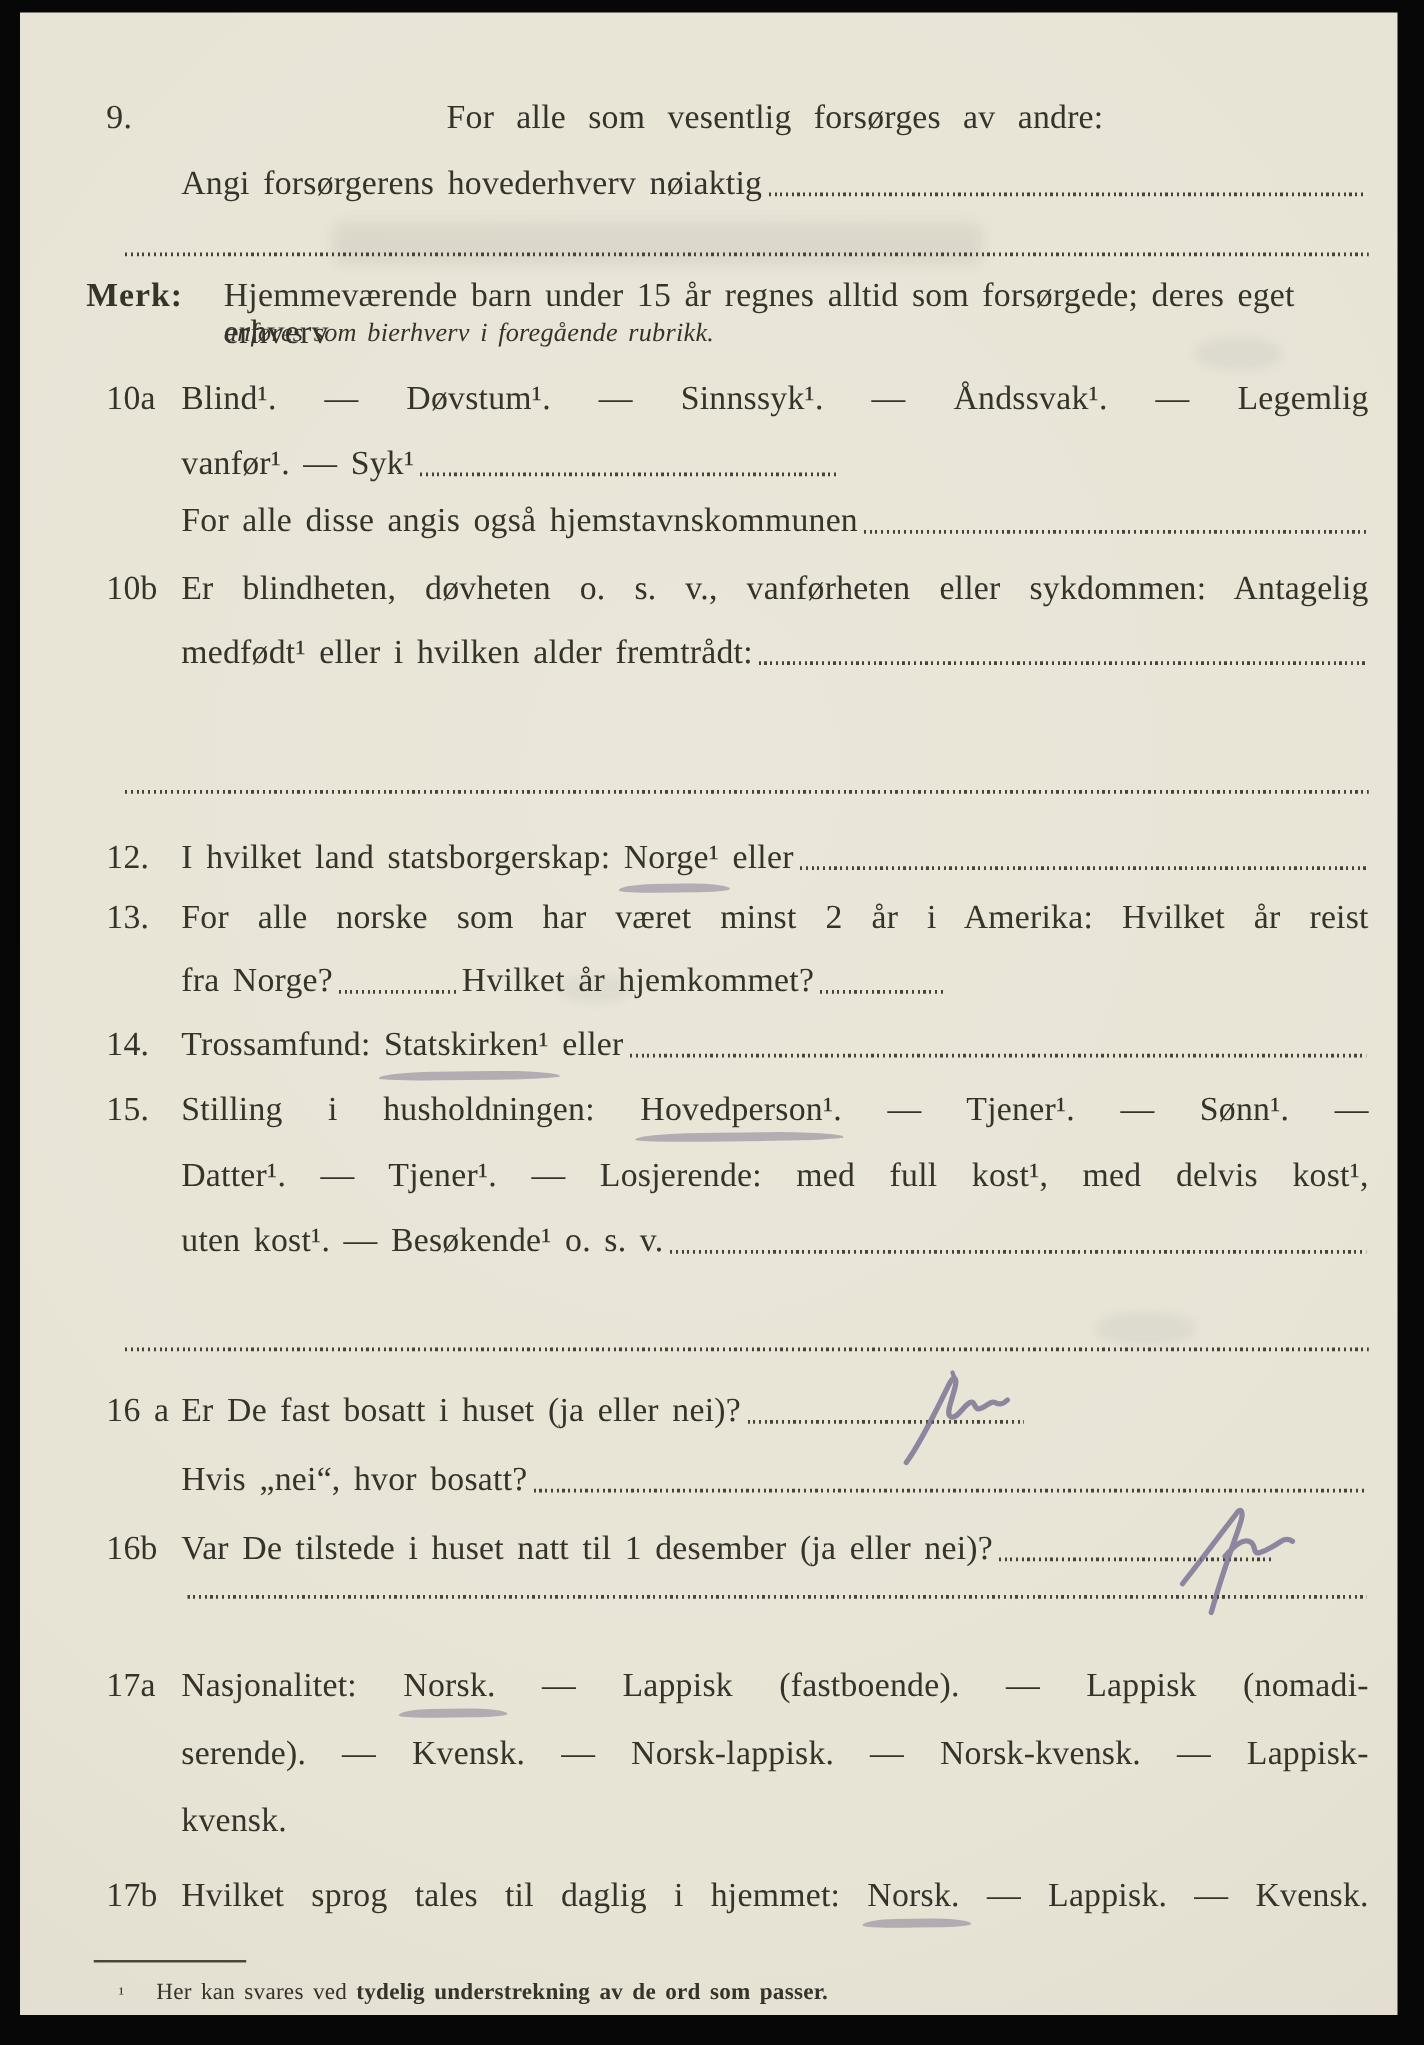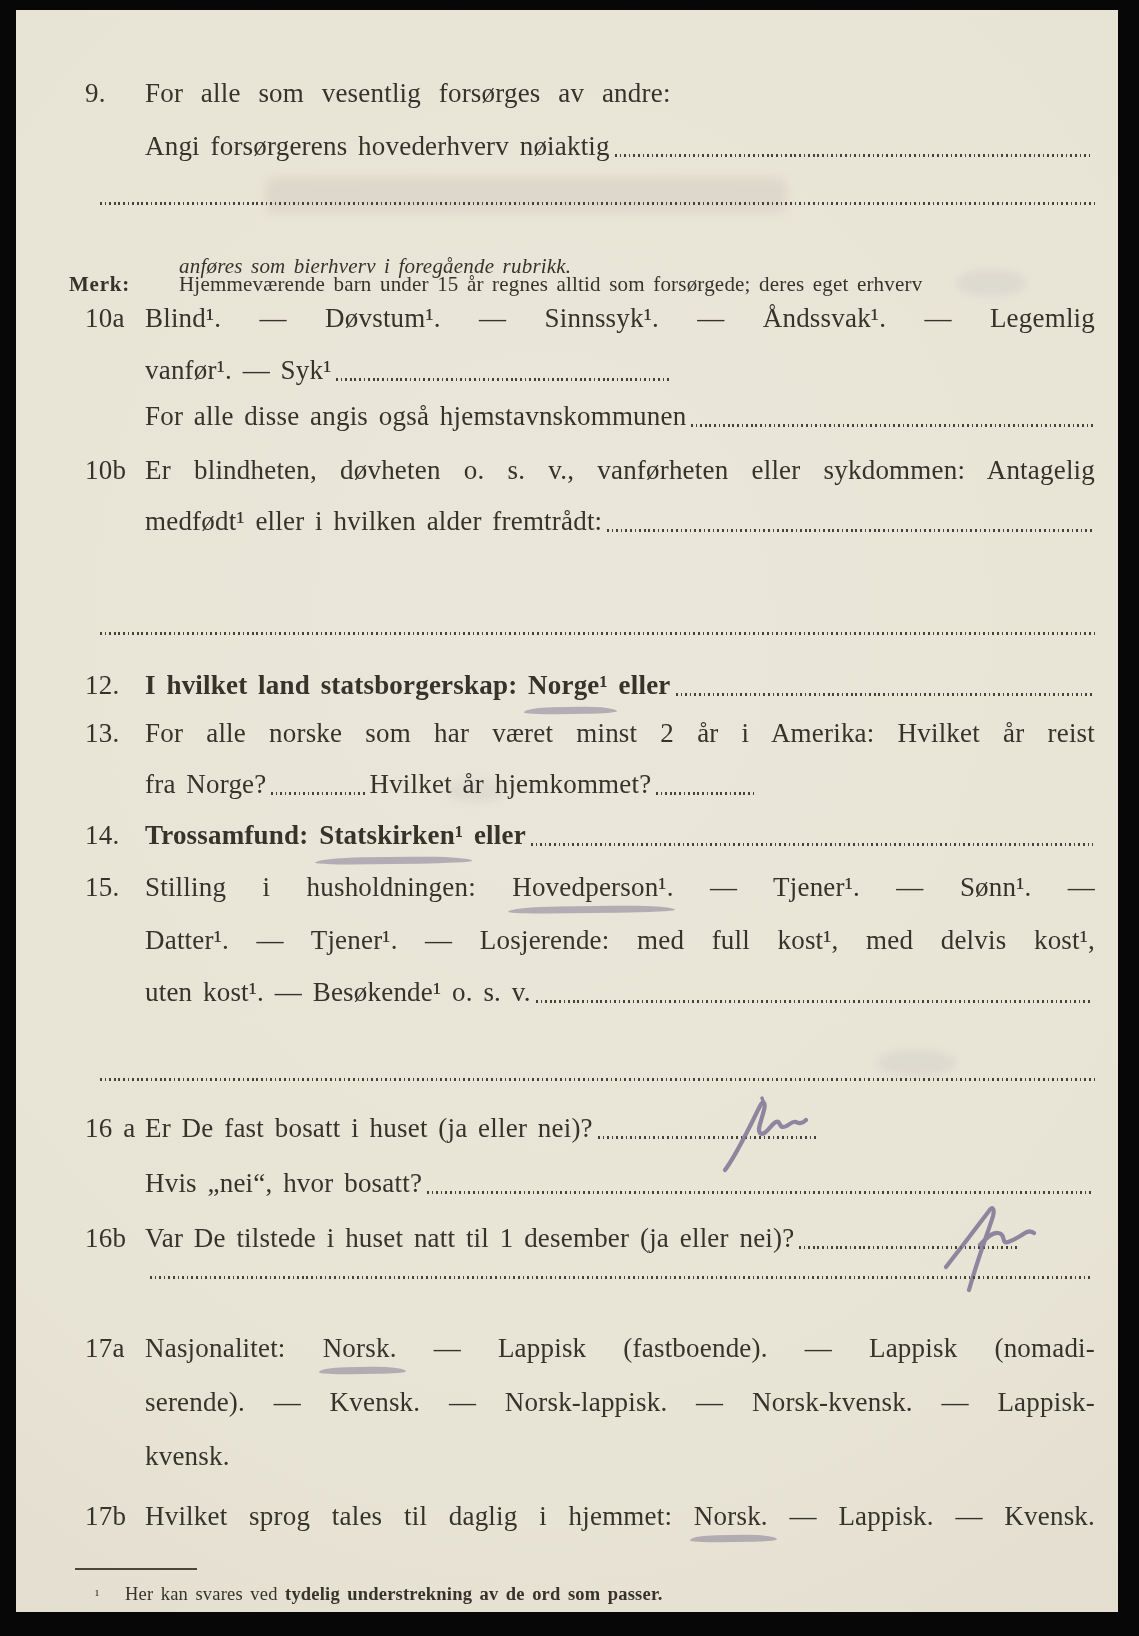--- a/index.html
+++ b/index.html
@@ -9,34 +9,34 @@
   #paper { position:absolute; left:16px; top:10px; width:1102px; height:1602px;
            background: radial-gradient(130% 105% at 48% 38%, #eae6d9 0%, #e7e3d5 52%, #ddd8c8 100%);
            color:#36332b; overflow:hidden; }
   .row { position:absolute; display:flex; align-items:baseline;
          font-size:27px; line-height:36px; word-spacing:.14em; letter-spacing:.2px; }
   .numrow  { left:69px;  width:1010px; }
   .controw { left:129px; width:950px; }
   .num { flex:0 0 60px; white-space:nowrap; }
   .txt { flex:1 1 auto; min-width:0; }
   .just { text-align:justify; text-align-last:justify; }
-  .txtflex { flex:1 1 auto; display:flex; align-items:baseline; min-width:0;font-weight:bold; }
+  .txtflex { flex:1 1 auto; display:flex; align-items:baseline; min-width:0; }
   .nw { white-space:pre; }
-  .ws2 { word-spacing:.40em; }
+  .ws2 { word-spacing:.40em;text-align:center; }
   .dots { flex:1 1 auto; height:3px; align-self:flex-end; margin:0 2px 7px 5px;
           background:repeating-linear-gradient(to right,#47433a 0 1.7px, transparent 1.7px 4.6px); }
   .dots.fixed { flex:0 0 auto; }
   .sep { position:absolute; left:84px; width:995px; height:3px;
          background:repeating-linear-gradient(to right,#47433a 0 1.7px, transparent 1.7px 4.6px); }
   .pu { position:relative; }
   .pu::after { content:""; position:absolute; left:-4px; right:-9px; bottom:-11px; height:7px;
                background:rgba(121,111,141,.48);
                border-radius:45% 55% 50% 50% / 100% 100% 45% 45%;
                transform:rotate(-.7deg); }
-  .merkrow { left:53px; width:1026px; font-size:21px; line-height:29px;margin-top:48px; }
+  .merkrow { left:53px; width:1026px; font-size:27px; line-height:29px; }
   .merklabel { flex:0 0 110px; font-weight:bold; letter-spacing:.8px; }
   .merkcont { left:163px; width:916px; font-size:21px; line-height:29px;font-style:italic; }
   .rule { position:absolute; left:59px; top:1558px; width:122px; height:2px; background:#4a463c; }
   .footrow { left:79px; width:990px; font-size:18.5px; line-height:24px; }
   .footmark { flex:0 0 30px; font-size:14px; }
   .hand { position:absolute; }
   .hand svg path, .hand svg circle { stroke:#7b7193; fill:none; stroke-linecap:round; stroke-linejoin:round; }
   .hand svg { opacity:.82; }
   .smudge { position:absolute; background:rgba(108,98,122,.08); filter:blur(4px); border-radius:50%; }
   .ghost { position:absolute; background:rgba(120,112,95,.10); filter:blur(5px); border-radius:8px; }

